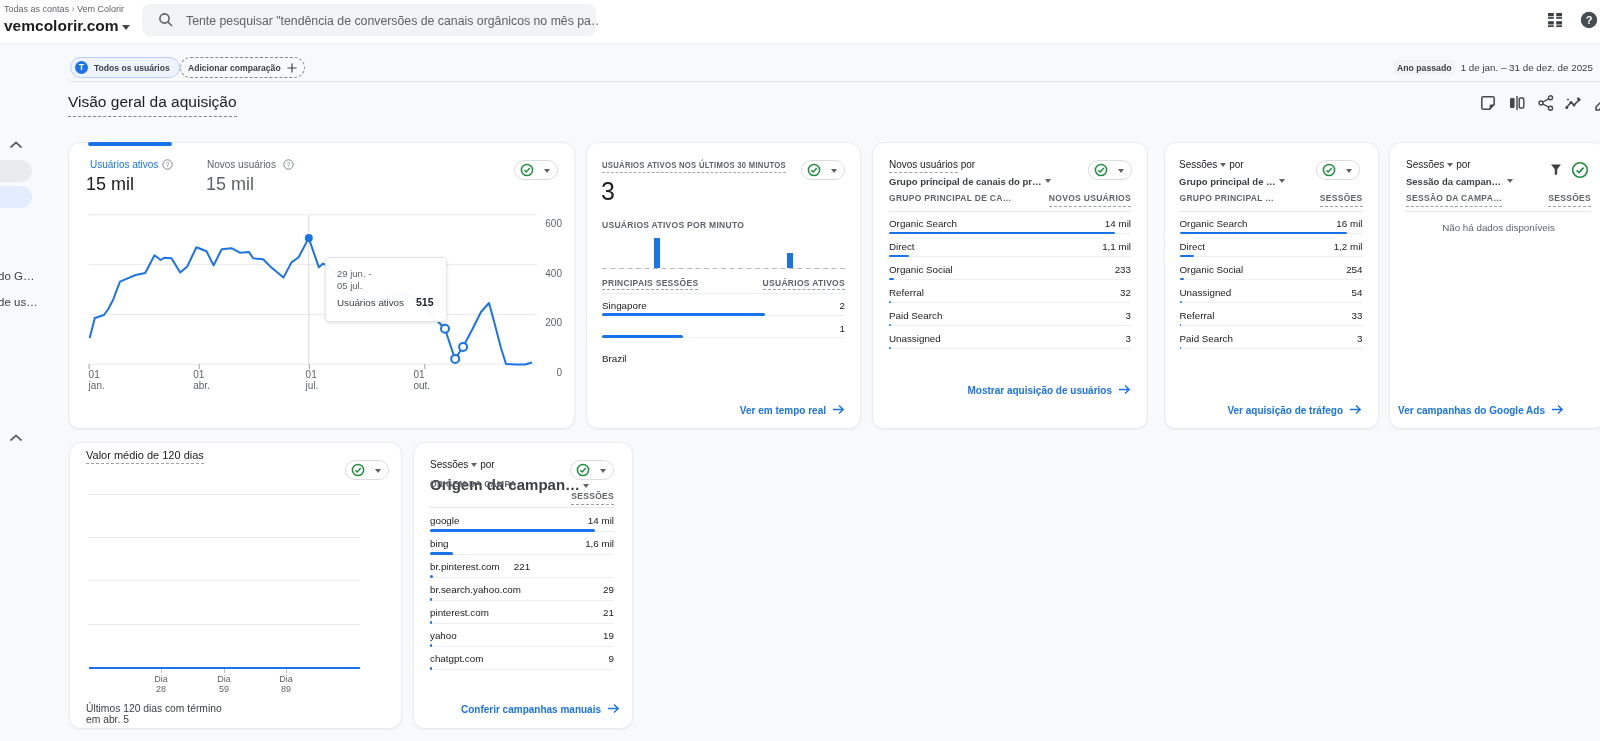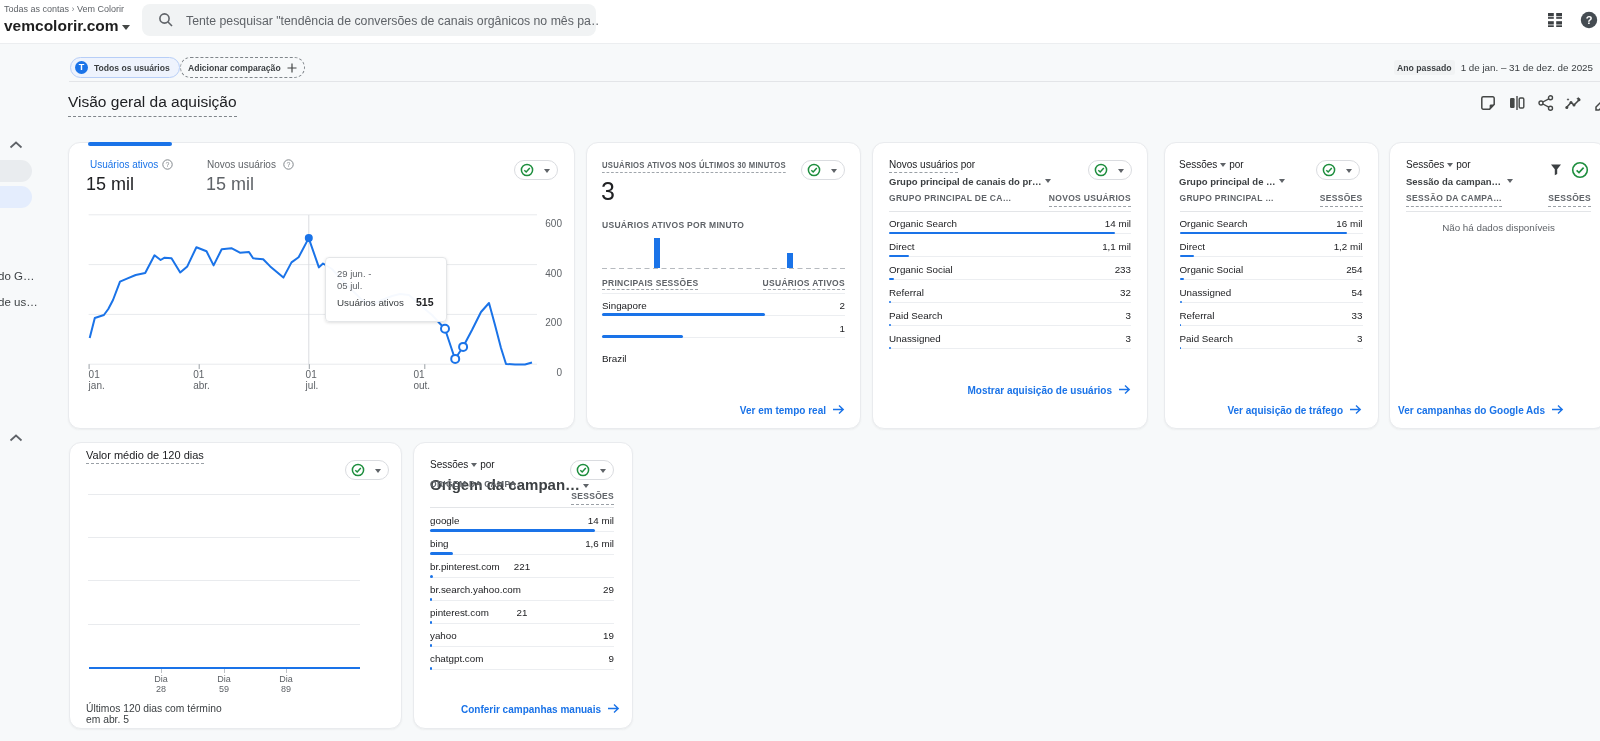--- a/index.html
+++ b/index.html
@@ -307,21 +307,21 @@
     <div style="position:absolute;left:430px;top:552.3px;width:23.4px;height:2.5px;background:#1a73e8;border-radius:2px;"></div>
     <div style="position:absolute;left:430px;top:561px;width:154px;height:13px;font-size:9.8px;color:#202124;white-space:nowrap;overflow:hidden;">br.pinterest.com</div>
     <div style="position:absolute;left:430px;top:561px;width:184px;height:13px;font-size:9.8px;color:#202124;text-align:center;">221</div>
     <div style="position:absolute;left:430px;top:576.5px;width:184px;height:0px;border-top:1px solid #eceef1;"></div>
     <div style="position:absolute;left:430px;top:575.3px;width:3px;height:2.5px;background:#1a73e8;border-radius:2px;"></div>
     <div style="position:absolute;left:430px;top:584px;width:154px;height:13px;font-size:9.8px;color:#202124;white-space:nowrap;overflow:hidden;">br.search.yahoo.com</div>
     <div style="position:absolute;left:430px;top:584px;width:184px;height:13px;font-size:9.8px;color:#202124;text-align:right;">29</div>
     <div style="position:absolute;left:430px;top:599.5px;width:184px;height:0px;border-top:1px solid #eceef1;"></div>
     <div style="position:absolute;left:430px;top:598.3px;width:1.5px;height:2.5px;background:#1a73e8;border-radius:2px;"></div>
     <div style="position:absolute;left:430px;top:607px;width:154px;height:13px;font-size:9.8px;color:#202124;white-space:nowrap;overflow:hidden;">pinterest.com</div>
-    <div style="position:absolute;left:430px;top:607px;width:184px;height:13px;font-size:9.8px;color:#202124;text-align:center;">21</div>
+    <div style="position:absolute;left:430px;top:607px;width:184px;height:13px;font-size:9.8px;color:#202124;text-align:right;">21</div>
     <div style="position:absolute;left:430px;top:622.5px;width:184px;height:0px;border-top:1px solid #eceef1;"></div>
     <div style="position:absolute;left:430px;top:621.3px;width:1.5px;height:2.5px;background:#1a73e8;border-radius:2px;"></div>
     <div style="position:absolute;left:430px;top:630px;width:154px;height:13px;font-size:9.8px;color:#202124;white-space:nowrap;overflow:hidden;">yahoo</div>
     <div style="position:absolute;left:430px;top:630px;width:184px;height:13px;font-size:9.8px;color:#202124;text-align:right;">19</div>
     <div style="position:absolute;left:430px;top:645.5px;width:184px;height:0px;border-top:1px solid #eceef1;"></div>
     <div style="position:absolute;left:430px;top:644.3px;width:1.5px;height:2.5px;background:#1a73e8;border-radius:2px;"></div>
     <div style="position:absolute;left:430px;top:653px;width:154px;height:13px;font-size:9.8px;color:#202124;white-space:nowrap;overflow:hidden;">chatgpt.com</div>
     <div style="position:absolute;left:430px;top:653px;width:184px;height:13px;font-size:9.8px;color:#202124;text-align:right;">9</div>
     <div style="position:absolute;left:430px;top:668.5px;width:184px;height:0px;border-top:1px solid #eceef1;"></div>
     <div style="position:absolute;left:430px;top:667.3px;width:1.5px;height:2.5px;background:#1a73e8;border-radius:2px;"></div>

